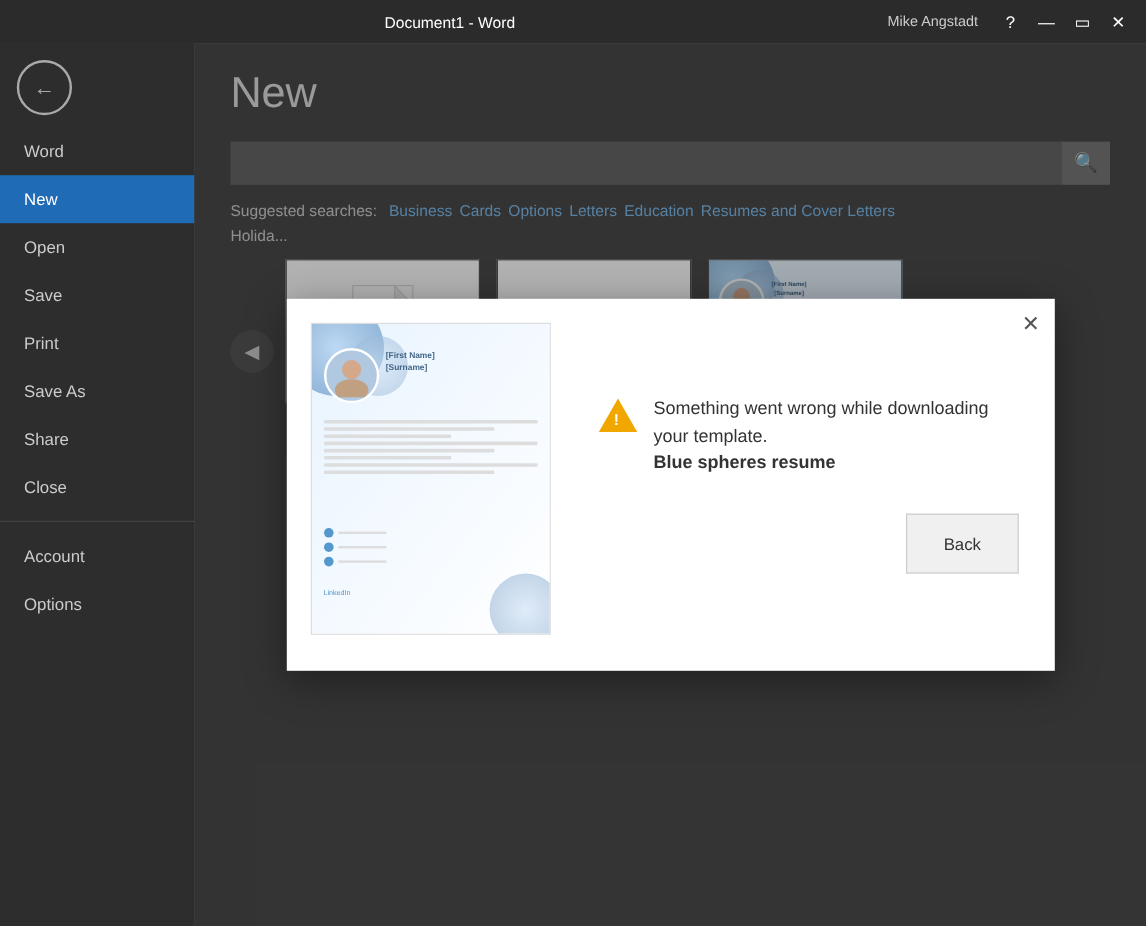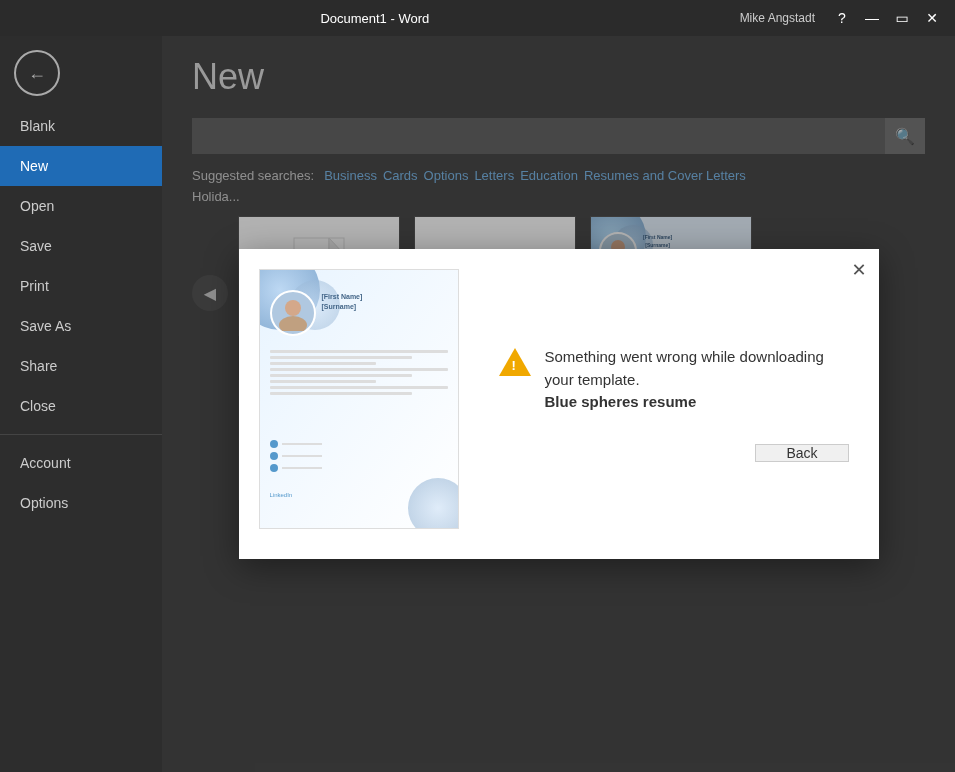--- a/index.html
+++ b/index.html
@@ -215,21 +215,21 @@
     }
     .warning-exclamation {
       position: absolute; top: 10px; left: 13px;
       color: #fff; font-size: 13px; font-weight: bold;
     }
     .error-text {
       font-size: 15px; color: #333; line-height: 1.5; flex: 1;
     }
     .back-dialog-btn {
       align-self: flex-end;
-      padding: 0 30px;
+      padding: 16px 30px;
       background: #f0f0f0;
       border: 1px solid #ccc;
       font-size: 14px;
       cursor: pointer;
       color: #333;
     }
   </style>
 </head>
 <body>
 
@@ -242,21 +242,21 @@
     <button class="title-btn">—</button>
     <button class="title-btn">▭</button>
     <button class="title-btn close-btn">✕</button>
   </div>
 </div>
 
 <div class="app-body">
 
   <div class="sidebar">
     <button class="back-btn" title="Back">←</button>
-    <a class="nav-item">Blank</a>
+    <a class="nav-item">Word</a>
     <a class="nav-item active">New</a>
     <a class="nav-item">Open</a>
     <a class="nav-item">Save</a>
     <a class="nav-item">Print</a>
     <a class="nav-item">Save As</a>
     <a class="nav-item">Share</a>
     <a class="nav-item">Close</a>
     <div class="nav-divider"></div>
     <a class="nav-item">Account</a>
     <a class="nav-item">Options</a>

